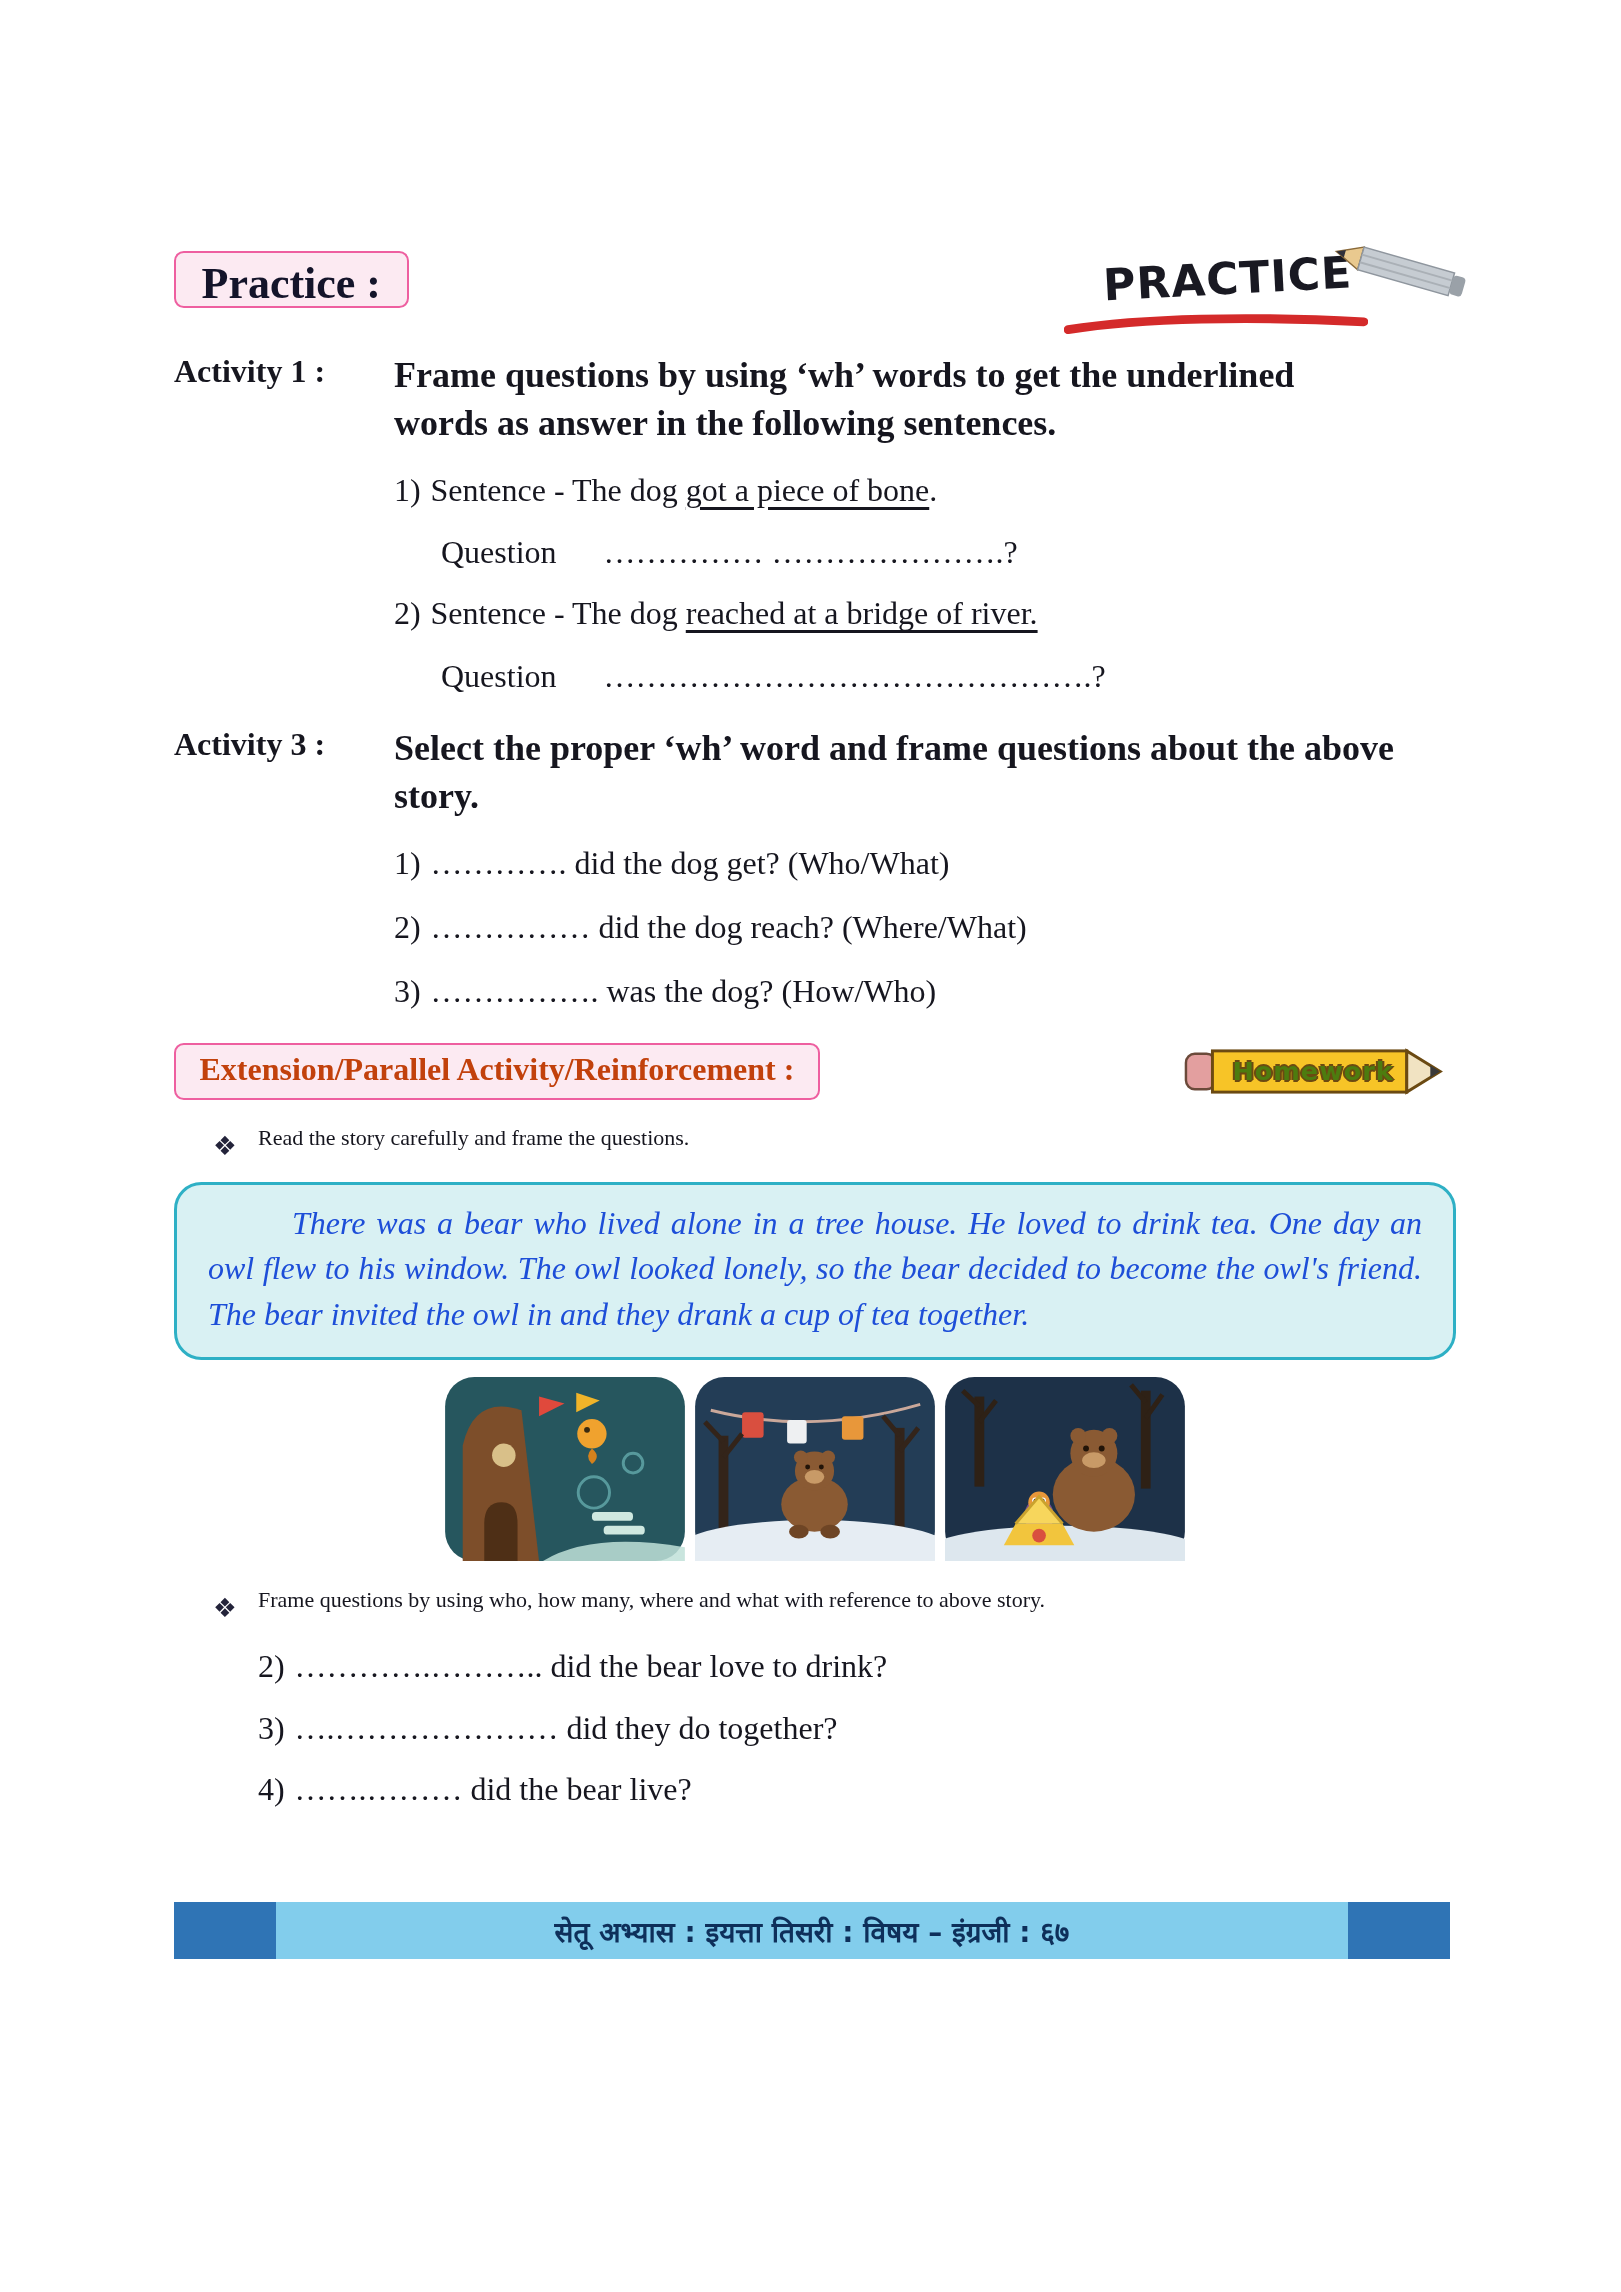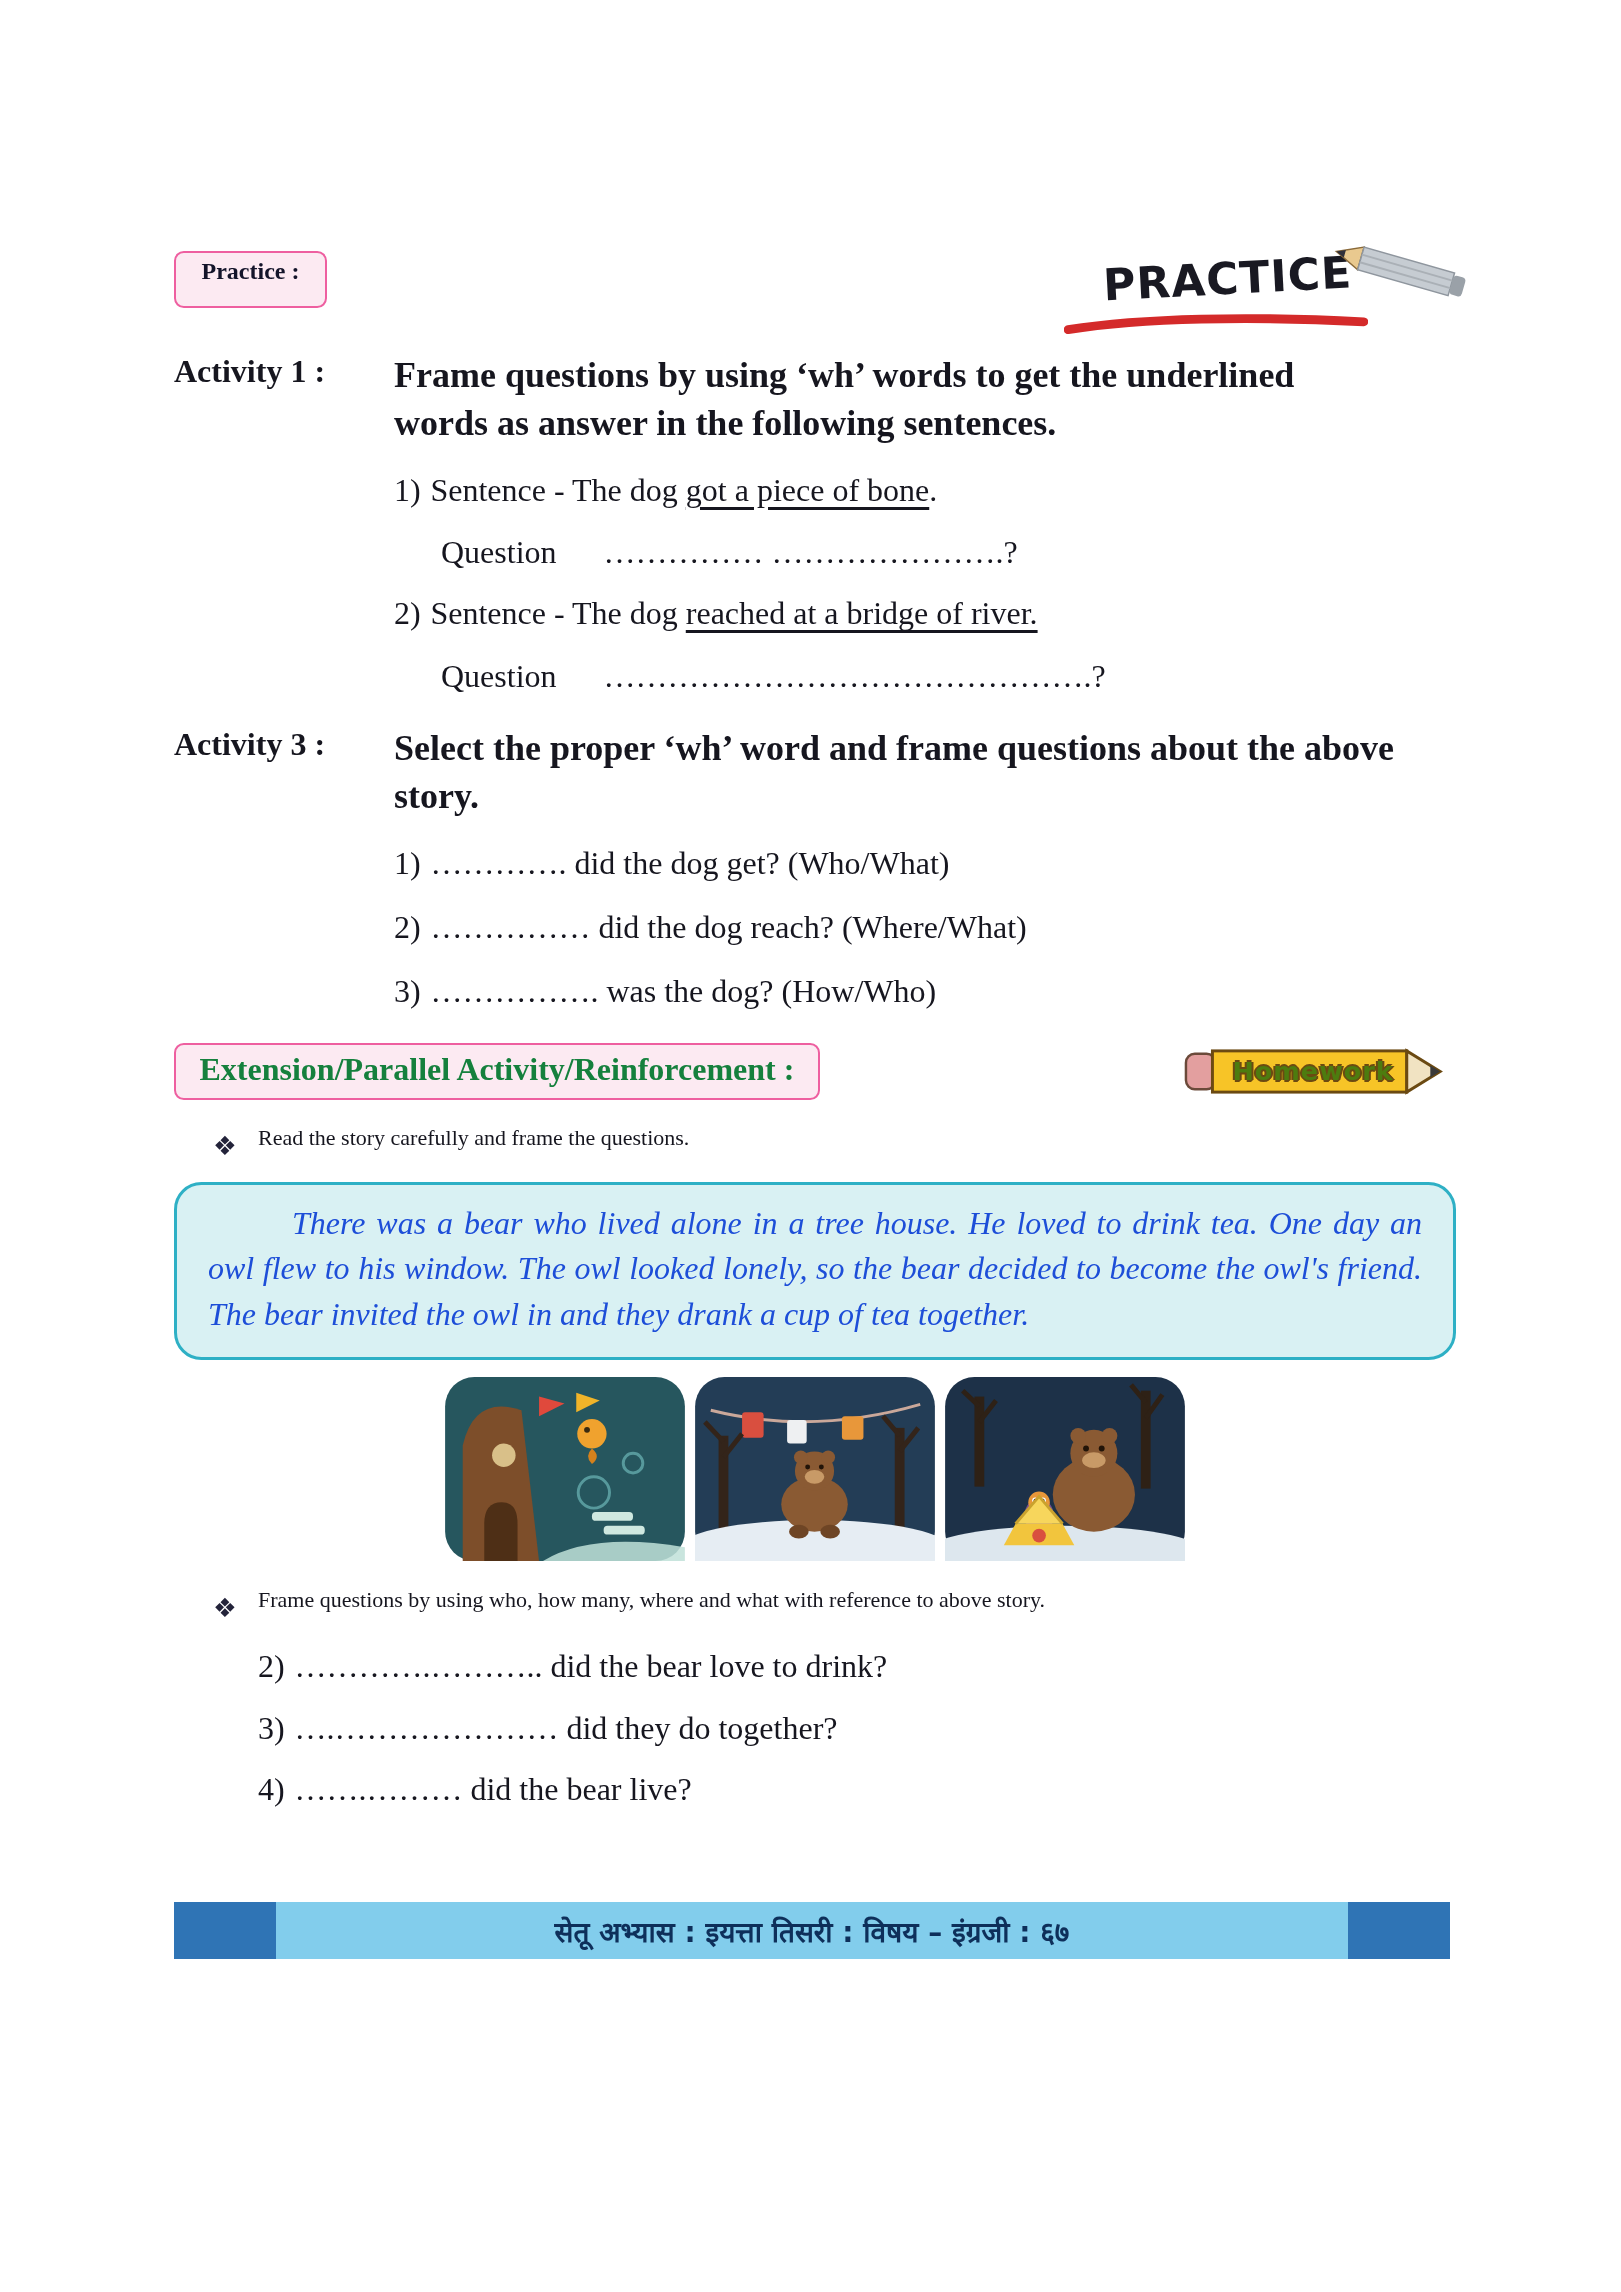--- a/index.html
+++ b/index.html
@@ -7,21 +7,21 @@
   body {
     width:1621px; height:2293px; position:relative; overflow:hidden;
     font-family:"Liberation Serif", serif; color:#16161f;
   }
   .sheet { position:absolute; left:0; top:0; width:1621px; padding:251px 165px 0 174px; }
 
   
   .header-row { display:flex; justify-content:space-between; align-items:flex-start; height:94px; }
   .practice-box {
     border:2.9px solid #ee5fa0; background:#fceaf2; border-radius:9.8px;
-    padding:4.9px 25.5px 8.8px; font-weight:bold; font-size:24px; color:#14142a; height:57px;
+    padding:4.9px 25.5px 8.8px; font-weight:bold; font-size:44px; color:#14142a; height:57px;
   }
   .practice-art { position:relative; width:353px; height:94px; flex:none; }
   .practice-word {
     position:absolute; left:0; top:2px; font-family:"DejaVu Sans", sans-serif;
     font-weight:bold; font-size:44px; transform:rotate(-3deg); color:#191922; letter-spacing:1px;
   }
   .swoosh { position:absolute; left:-39px; top:61px; width:304px; height:23.5px; }
   .pencil { position:absolute; left:223px; top:0px; width:147px; height:37px; transform:rotate(16deg); }
 
   
@@ -32,21 +32,21 @@
   .sent-item { margin-top:22.5px; line-height:1.3; }
   .num { margin-right:9.8px; }
   .u { text-decoration:underline; text-underline-offset:5.9px;text-align:center; }
   .q-line { margin-top:22.5px; padding-left:47px; }
   .q-label { margin-right:47px; }
 
   
   .ext-row { display:flex; justify-content:space-between; align-items:center; margin-top:31px; }
   .ext-box {
     border:2.9px solid #ee5fa0; background:#fceaf2; border-radius:9.8px;
-    padding:5.9px 23.5px 9.8px; font-weight:bold; font-size:32px; color:#15803d;
+    padding:5.9px 23.5px 9.8px; font-weight:bold; font-size:32px; color:#c2410c;
   }
   .homework-badge { position:relative; width:267px; height:53px; flex:none; margin-right:5.9px; }
   .homework-badge svg { position:absolute; inset:0; }
   .homework-text {
     position:absolute; left:41px; top:10.8px; width:178px; text-align:center;
     font-family:"DejaVu Sans", sans-serif; font-weight:bold; font-size:25.5px; color:#4d7c0f;
     text-shadow:-2px 0 #6b4a12, 2px 0 #6b4a12, 0 -2px #6b4a12, 0 2px #6b4a12, 1px 1px #6b4a12;
     letter-spacing:1px;
   }
 

